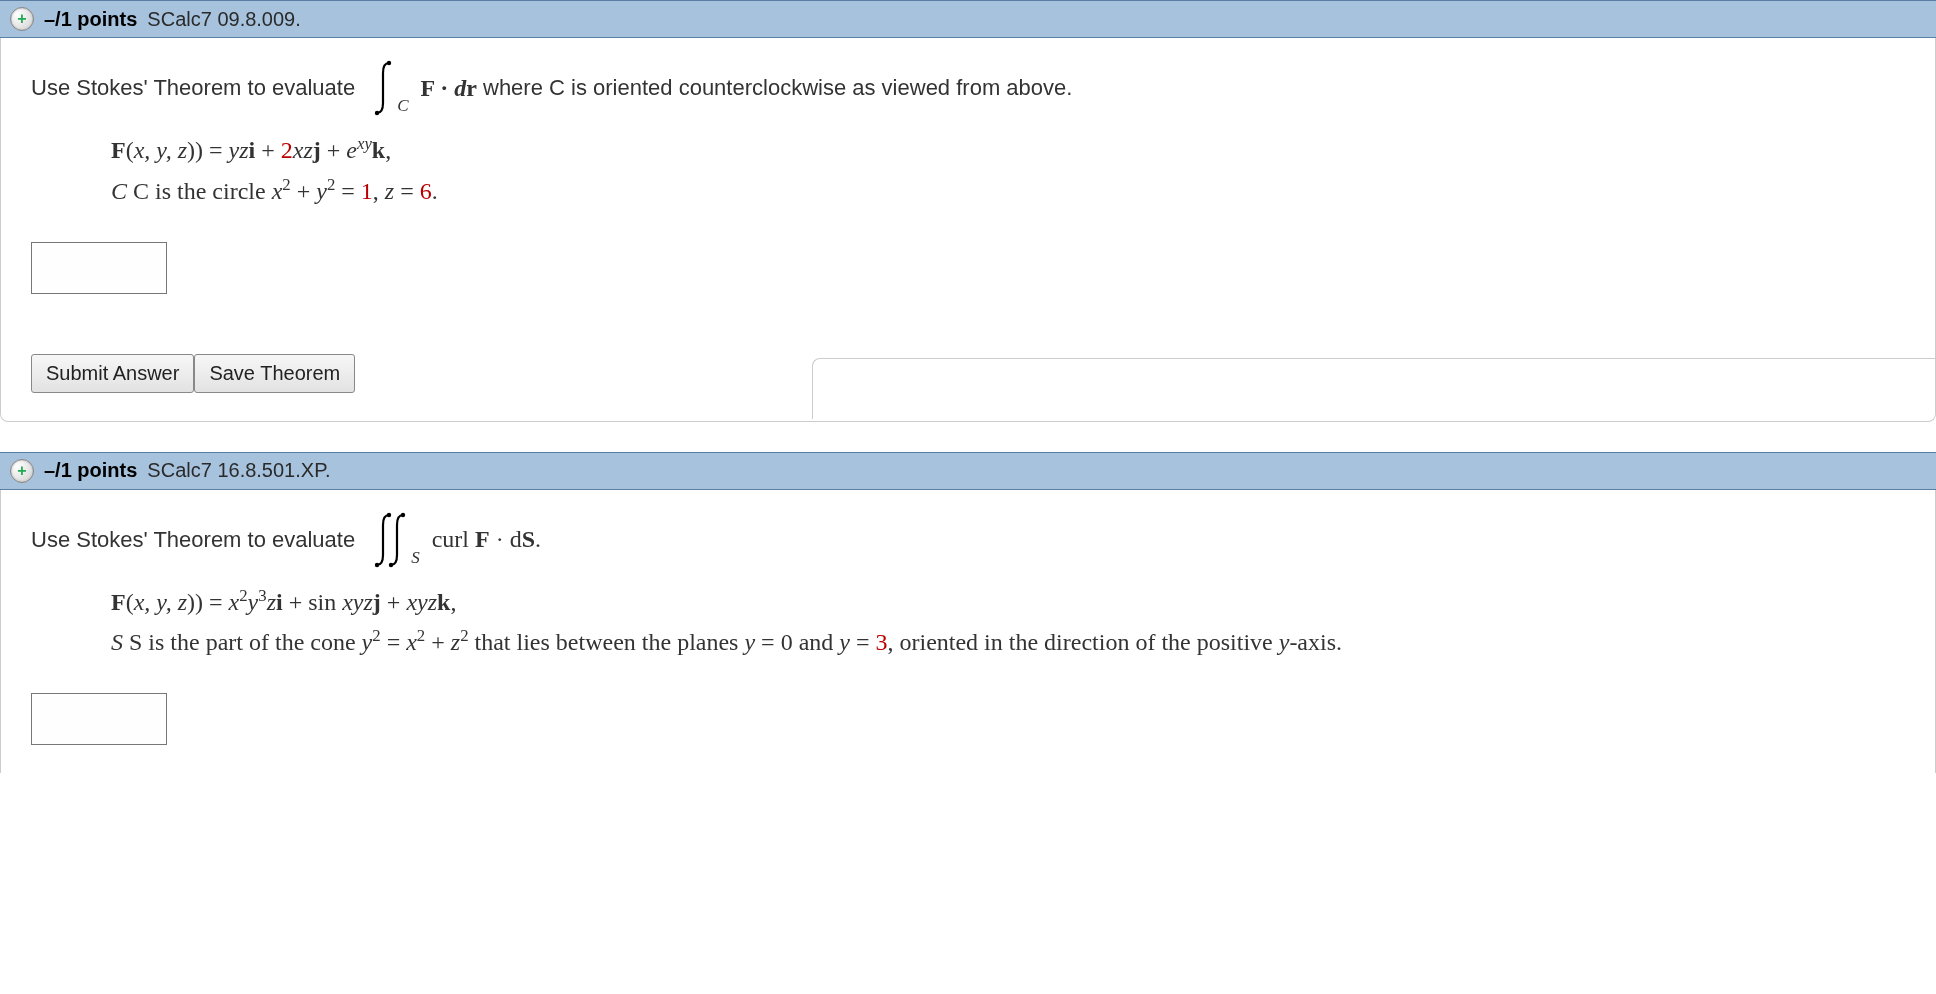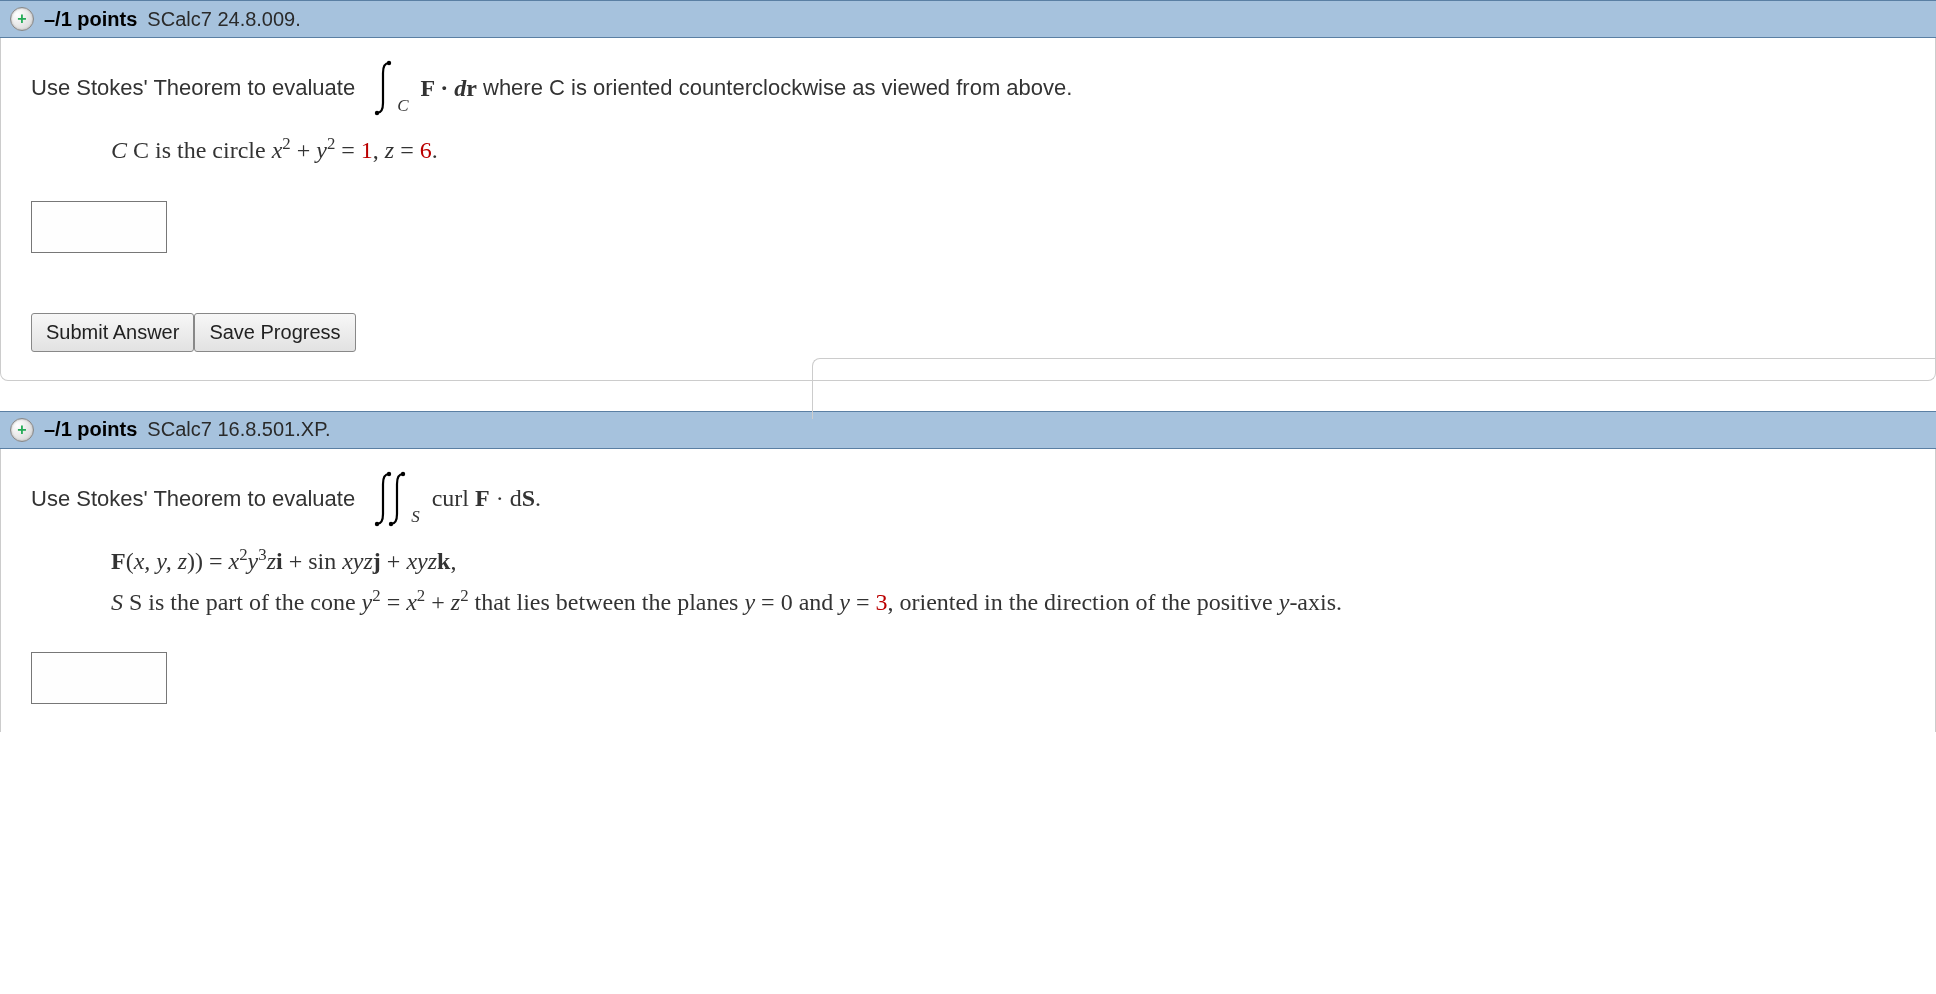--- a/index.html
+++ b/index.html
@@ -56,21 +56,21 @@
     position:absolute;right:0;top:320px;height:60px;width:58%;
     border-left:1px solid #ccc;border-top:1px solid #ccc;border-top-left-radius:8px;
   }
 </style>
 </head>
 <body>
 
 <div class="header">
   <span class="expand-btn">+</span>
   <span class="pts">–/1 points</span>
-  <span class="ref">SCalc7 24.8.009.</span>
+  <span class="ref">SCalc7 09.8.009.</span>
 </div>
 
 <div class="qbody">
   <div class="divider-right"></div>
 
   <div class="introline">
     <span>Use Stokes' Theorem to evaluate</span>
     <span class="intg">
       <svg width="34" height="56" viewBox="0 0 34 56">
         <path d="M22 3 q-6 0 -6 10 v30 q0 10 -6 10" stroke="#000" stroke-width="2.2" fill="none"></path>
@@ -80,29 +80,32 @@
       <span class="math-it" style="font-size:17px;align-self:flex-end;margin-left:-4px">C</span>
     </span>
     <span class="math-up bold">
       <span class="bold">F</span> · <span class="math-it">d</span><span class="bold">r</span>
     </span>
     <span style="">where C is oriented counterclockwise as viewed from above.</span>
   </div>
 
   <div class="indent">
     <div class="math-up">
+      <span class="bold">F</span>(<span class="math-it">x, y, z</span>)<span>) = </span><span class="math-it">yz</span><span class="bold">i</span><span> + </span><span class="redn">2</span><span class="math-it">xz</span><span class="bold">j</span><span> + </span><span class="math-it">e</span><span class="sup">xy</span><span class="bold">k</span><span>,</span>
+    </div>
+    <div class="math-up">
       <span class="math-it">C</span> <span style="font-family:Verdana">C is the circle  </span><span class="math-it">x</span><span class="sup" style="font-style:normal">2</span><span> + </span><span class="math-it">y</span><span class="sup" style="font-style:normal">2</span><span> = </span><span class="redn">1</span><span>, </span><span class="math-it">z</span><span> = </span><span class="redn">6</span><span>.</span>
     </div>
   </div>
 
   <input class="ansbox" type="text" style="">
 
   <div class="btnrow">
     <button class="btn">Submit Answer</button>
-    <button class="btn">Save Progress</button>
+    <button class="btn">Save Theorem</button>
     <span class="spacer"></span>
   </div>
 </div>
 
 <div class="header">
   <span class="expand-btn">+</span>
   <span class="pts">–/1 points</span>
   <span class="ref">SCalc7 16.8.501.XP.</span>
 </div>
 

